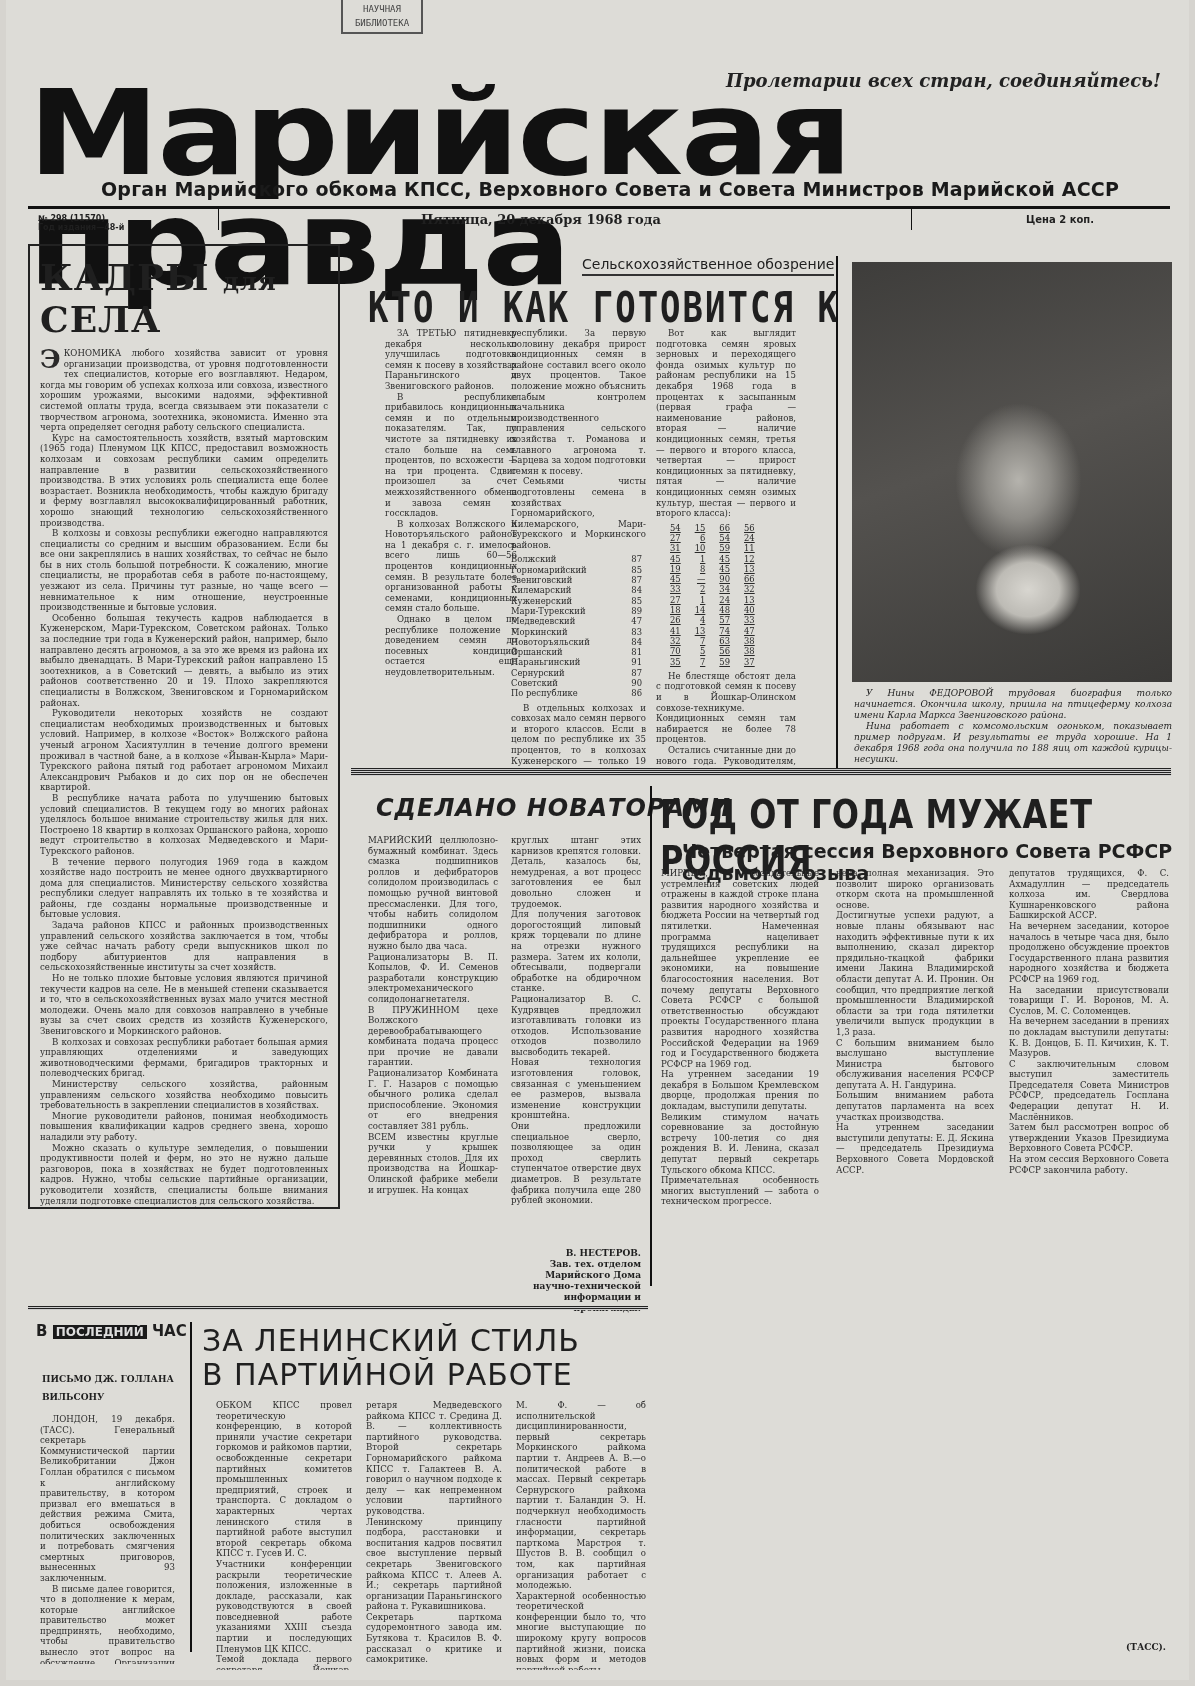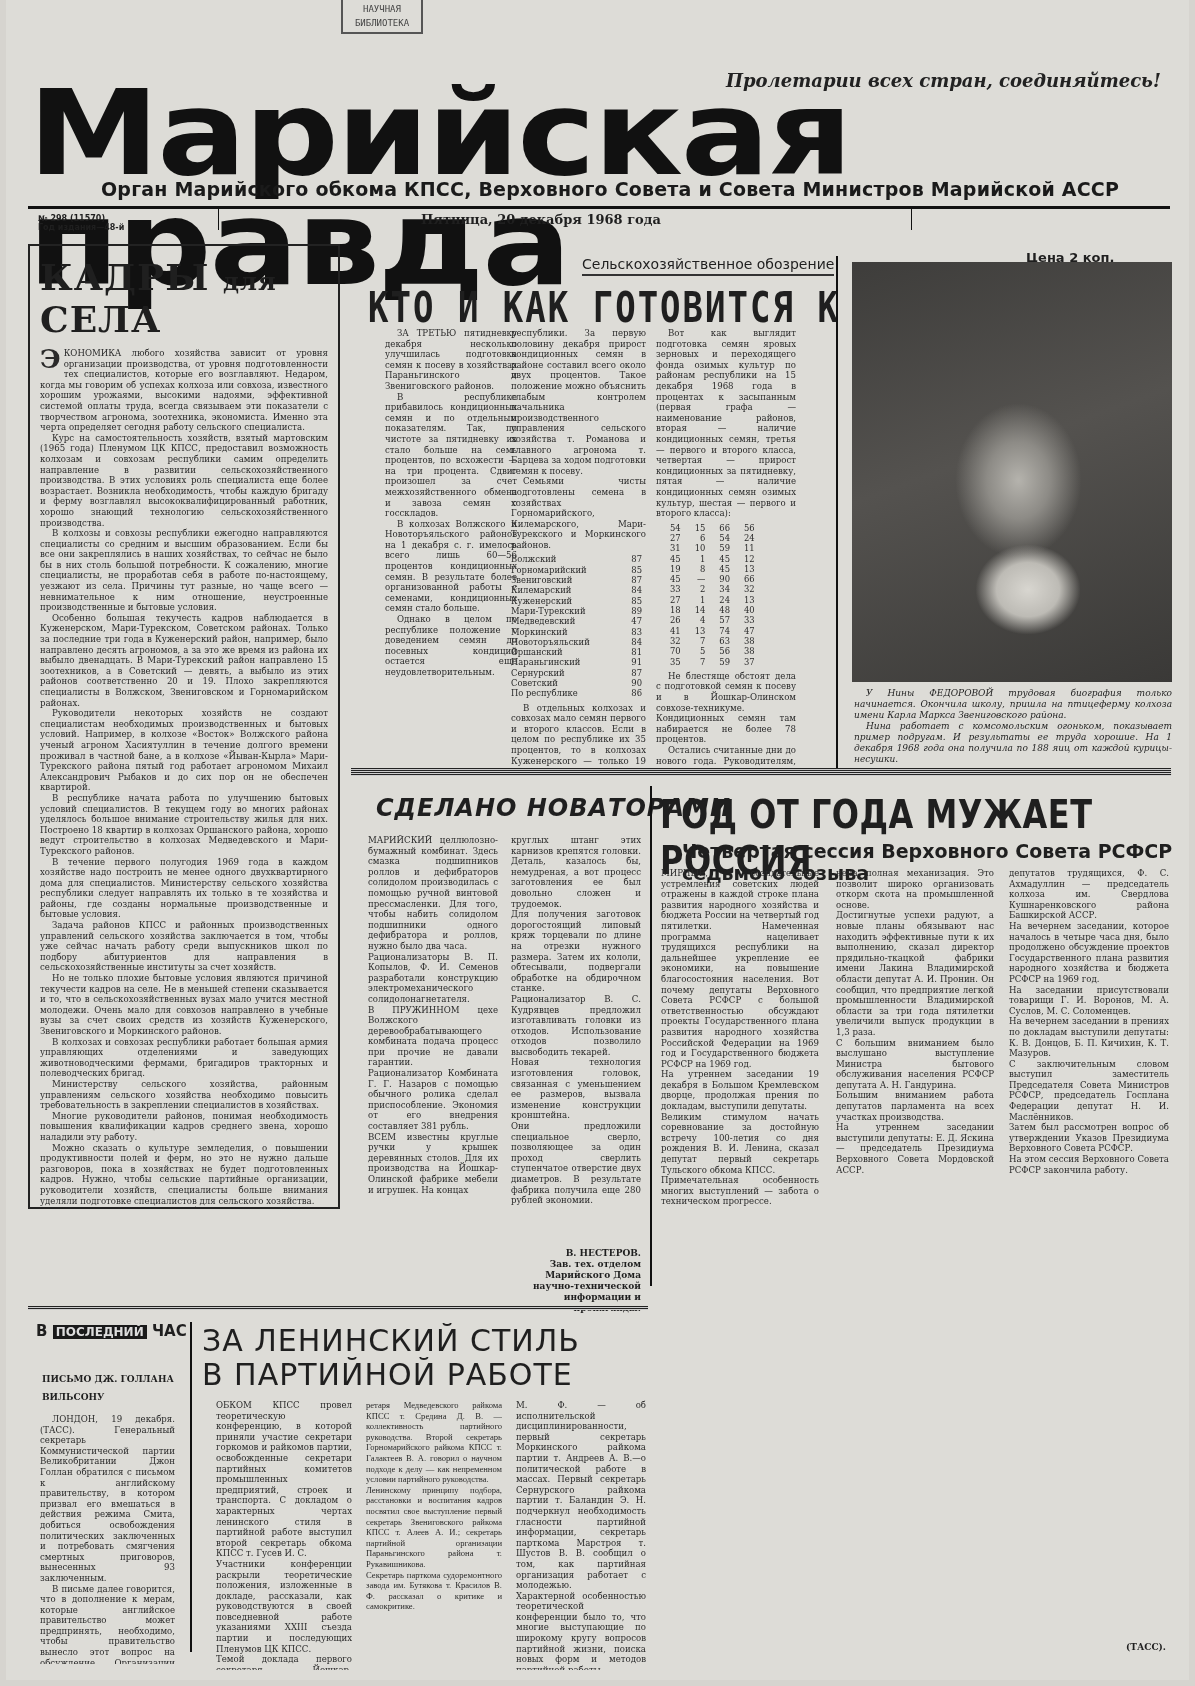--- a/index.html
+++ b/index.html
@@ -30,21 +30,21 @@
     font-size:118px; line-height:110px; letter-spacing:-2px; color:#111;
     transform:scaleX(1.12); transform-origin:left top;
   }
   .subtitle {
     left:95px; top:178px; font-family:"DejaVu Sans", sans-serif; font-weight:bold;
     font-size:19px; color:#1a1a1a; letter-spacing:0.2px;
   }
   .rule { background:#111; height:3px; }
   .issue { left:32px; top:214px; font-size:8px; line-height:9px; font-family:"DejaVu Sans", sans-serif; font-weight:bold; }
   .date { left:415px; top:212px; font-size:13px; font-weight:bold; }
-  .price { left:1020px; top:214px; font-size:13px; font-weight:bold; font-family:"DejaVu Sans", sans-serif;margin-top:36px; }
+  .price { left:1020px; top:214px; font-size:10px; font-weight:bold; font-family:"DejaVu Sans", sans-serif; }
   .vline { background:#111; width:2px; }
   .box { border:2px solid #222; box-sizing:border-box; }
   .h-kadry { font-family:"DejaVu Serif", serif; font-weight:bold; font-size:36px; letter-spacing:1px; }
   .h-kadry small { font-size:24px; }
   .body-text {
     font-size:8.6px; line-height:10.6px; text-align:justify; color:#2a2a2a;
     font-family:"DejaVu Serif", serif;
   }
   .body-text p { margin:0; text-indent:12px; }
   .drop { font-size:26px; font-weight:bold; float:left; line-height:22px; margin-right:3px; }
@@ -191,21 +191,21 @@
             <td class="n">86</td>
           </tr>
         </tbody>
     </table>
     <p>В отдельных колхозах и совхозах мало семян первого и второго классов. Если в целом по республике их 35 процентов, то в колхозах Куженерского — только 19 процентов.</p>
 
   </div>
 
   <div class="abs body-text" style="left:650px; top:328px; width:140px; height:440px; overflow:hidden;">
     <p>Вот как выглядит подготовка семян яровых зерновых и переходящего фонда озимых культур по районам республики на 15 декабря 1968 года в процентах к засыпанным (первая графа — наименование районов, вторая — наличие кондиционных семян, третья — первого и второго класса, четвертая — прирост кондиционных за пятидневку, пятая — наличие кондиционных семян озимых культур, шестая — первого и второго класса):</p>
-    <table class="tbl" style="margin:4px 0 4px 14px;">
+    <table class="tbl" style="margin:4px 0 4px 14px;text-decoration:underline;">
       <tbody id="tbl-right">
           <tr>
             <td class="n" style="padding-right: 14px;">54</td>
             <td class="n" style="padding-right: 14px;">15</td>
             <td class="n" style="padding-right: 14px;">66</td>
             <td class="n" style="padding-right: 14px;">56</td>
           </tr>
           <tr>
             <td class="n" style="padding-right: 14px;">27</td>
             <td class="n" style="padding-right: 14px;">6</td>
@@ -357,19 +357,19 @@
   </div>
   <div class="abs vline" style="left:184px; top:1322px; height:330px; width:2px;"></div>
 
   <div class="abs h-lenin" style="left:196px; top:1324px;">
     <div>ЗА ЛЕНИНСКИЙ СТИЛЬ</div>
     <div>В ПАРТИЙНОЙ РАБОТЕ</div>
   </div>
   <div class="abs body-text" style="left:210px; top:1400px; width:136px; height:270px; overflow:hidden; white-space:pre-line;">ОБКОМ КПСС провел теоретическую конференцию, в которой приняли участие секретари горкомов и райкомов партии, освобожденные секретари партийных комитетов промышленных предприятий, строек и транспорта. С докладом о характерных чертах ленинского стиля в партийной работе выступил второй секретарь обкома КПСС т. Гусев И. С.
 Участники конференции раскрыли теоретические положения, изложенные в докладе, рассказали, как руководствуются в своей повседневной работе указаниями XXIII съезда партии и последующих Пленумов ЦК КПСС.
 Темой доклада первого секретаря Йошкар-Олинского горкома КПСС т. Сыропятникова Ю. И. было — связь партийной работы с массами.</div>
-  <div class="abs body-text" style="left:360px; top:1400px; width:136px; height:270px; overflow:hidden; white-space:pre-line;font-family:Liberation Serif, serif;">ретаря Медведевского райкома КПСС т. Средина Д. В. — коллективность партийного руководства. Второй секретарь Горномарийского райкома КПСС т. Галактеев В. А. говорил о научном подходе к делу — как непременном условии партийного руководства.
+  <div class="abs body-text" style="left:360px; top:1400px; width:136px; height:270px; overflow:hidden; white-space:pre-line;">ретаря Медведевского райкома КПСС т. Средина Д. В. — коллективность партийного руководства. Второй секретарь Горномарийского райкома КПСС т. Галактеев В. А. говорил о научном подходе к делу — как непременном условии партийного руководства.
 Ленинскому принципу подбора, расстановки и воспитания кадров посвятил свое выступление первый секретарь Звениговского райкома КПСС т. Алеев А. И.; секретарь партийной организации Параньгинского района т. Рукавишникова.
 Секретарь парткома судоремонтного завода им. Бутякова т. Красилов В. Ф. рассказал о критике и самокритике.</div>
   <div class="abs body-text" style="left:510px; top:1400px; width:130px; height:270px; overflow:hidden; white-space:pre-line;">М. Ф. — об исполнительской дисциплинированности, первый секретарь Моркинского райкома партии т. Андреев А. В.—о политической работе в массах. Первый секретарь Сернурского райкома партии т. Баландин Э. Н. подчеркнул необходимость гласности партийной информации, секретарь парткома Марстроя т. Шустов В. В. сообщил о том, как партийная организация работает с молодежью.
 Характерной особенностью теоретической конференции было то, что многие выступающие по широкому кругу вопросов партийной жизни, поиска новых форм и методов партийной работы.</div>
 
 </div>
 
 </body></html>

